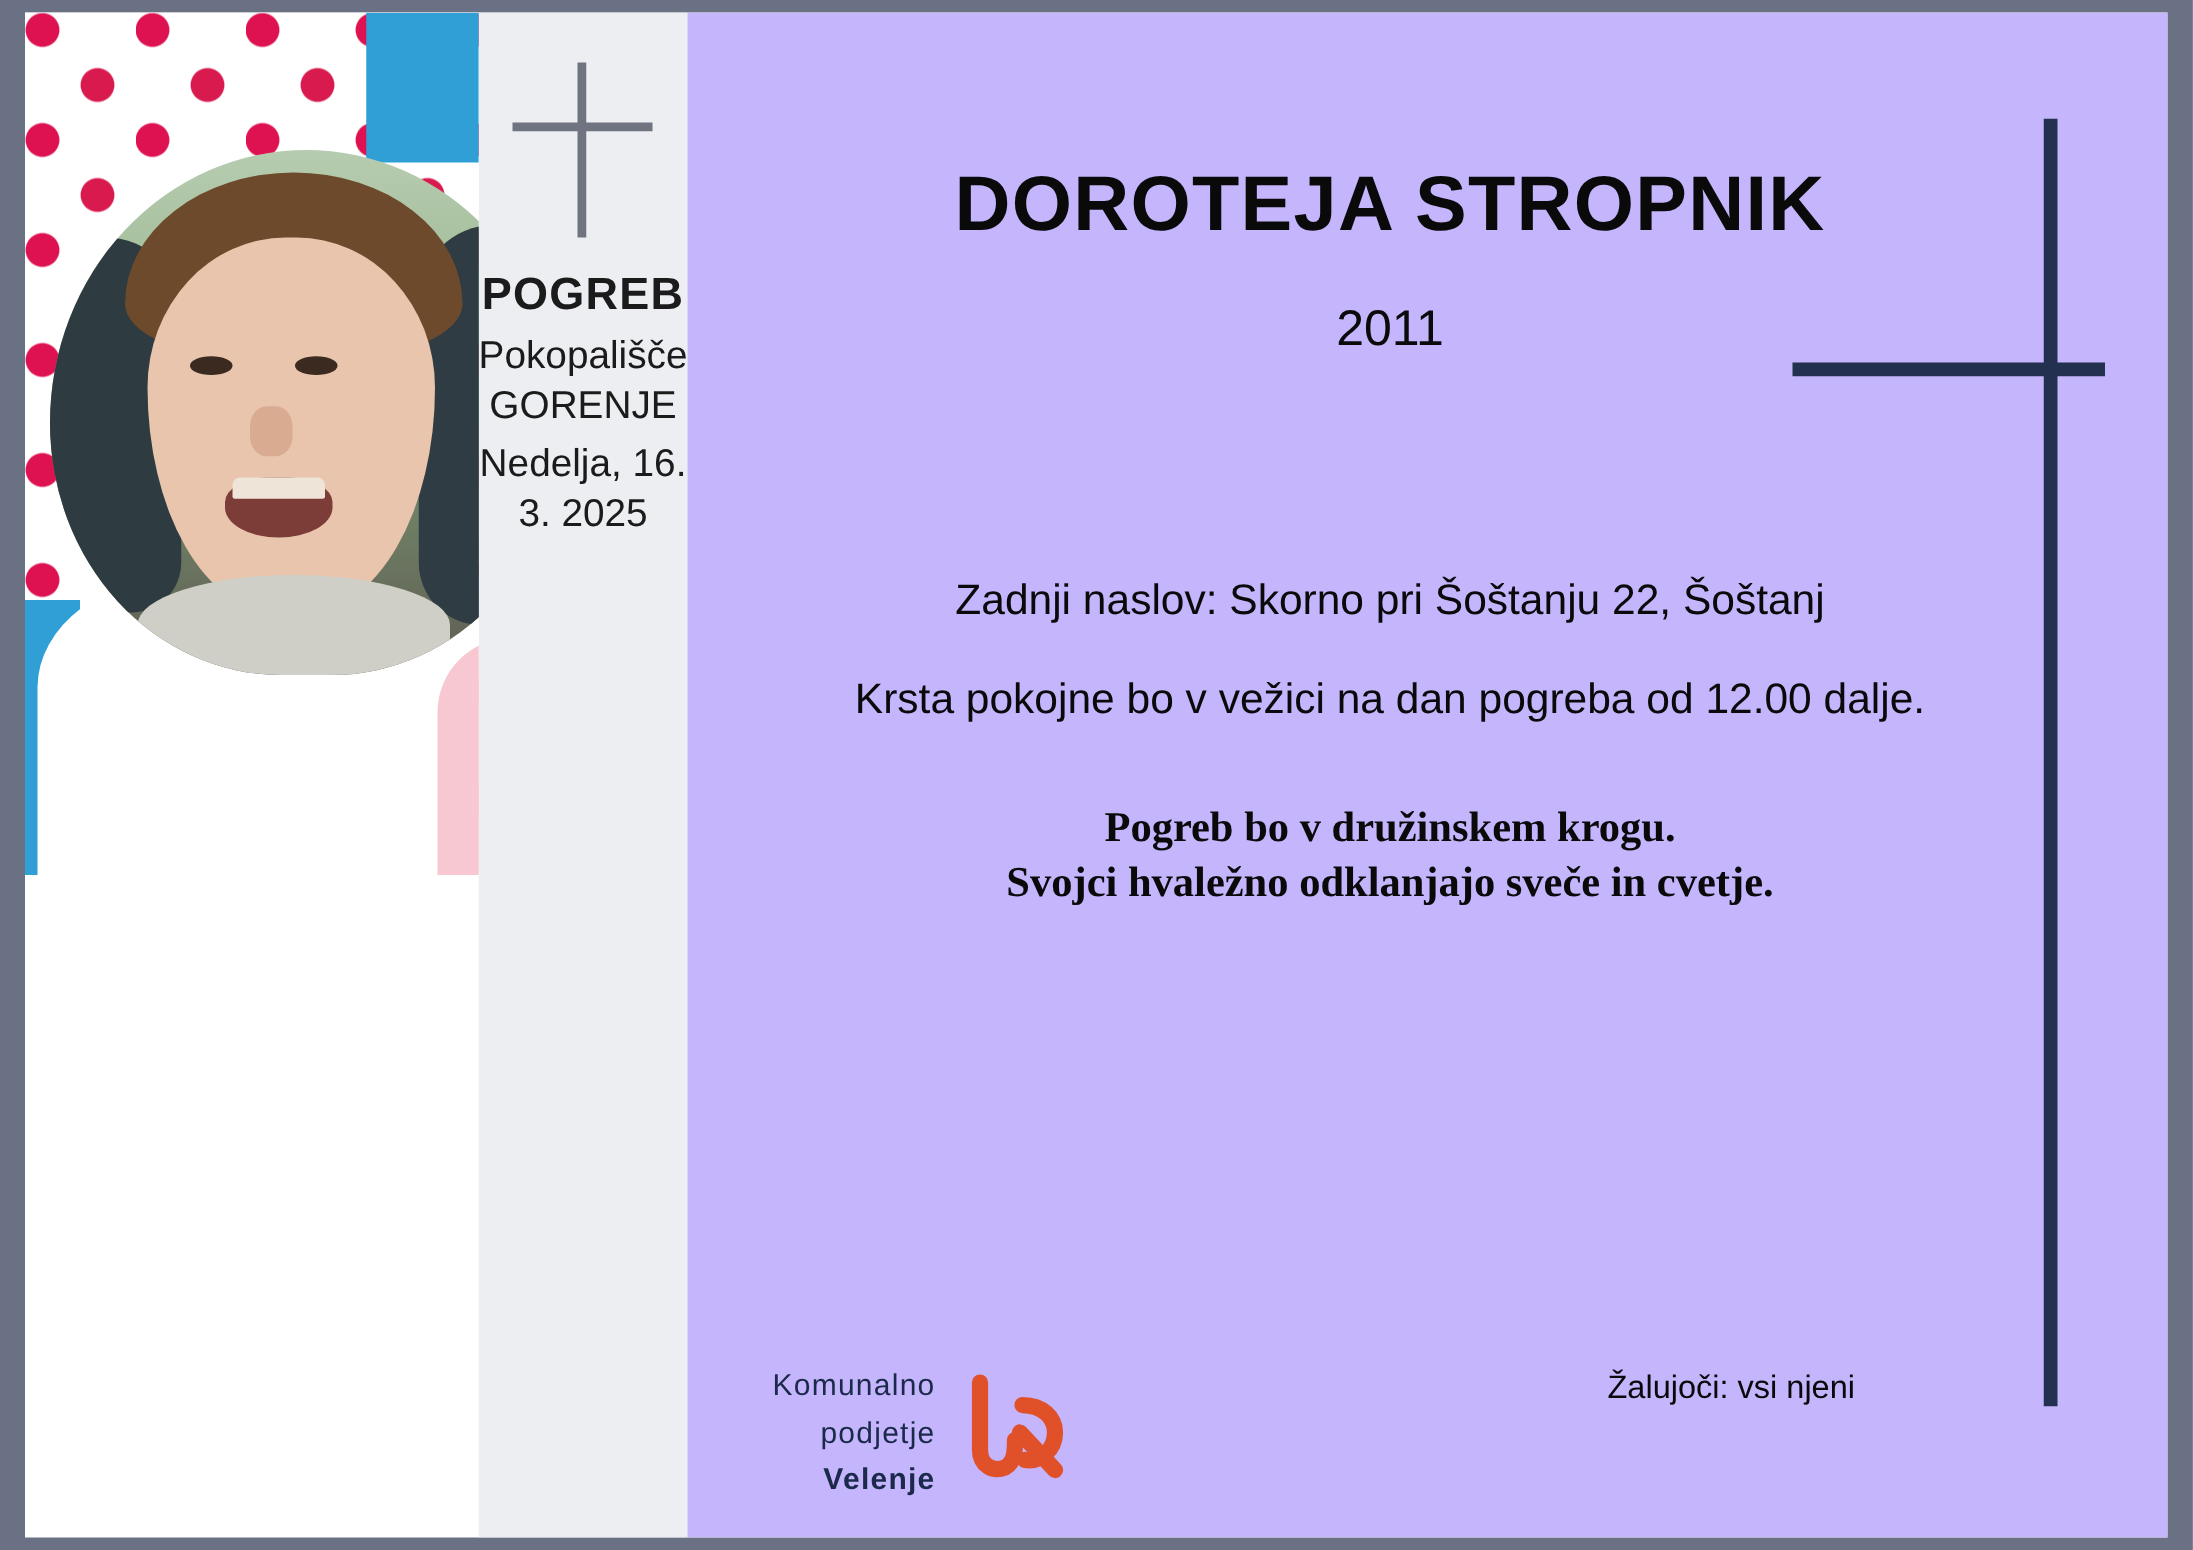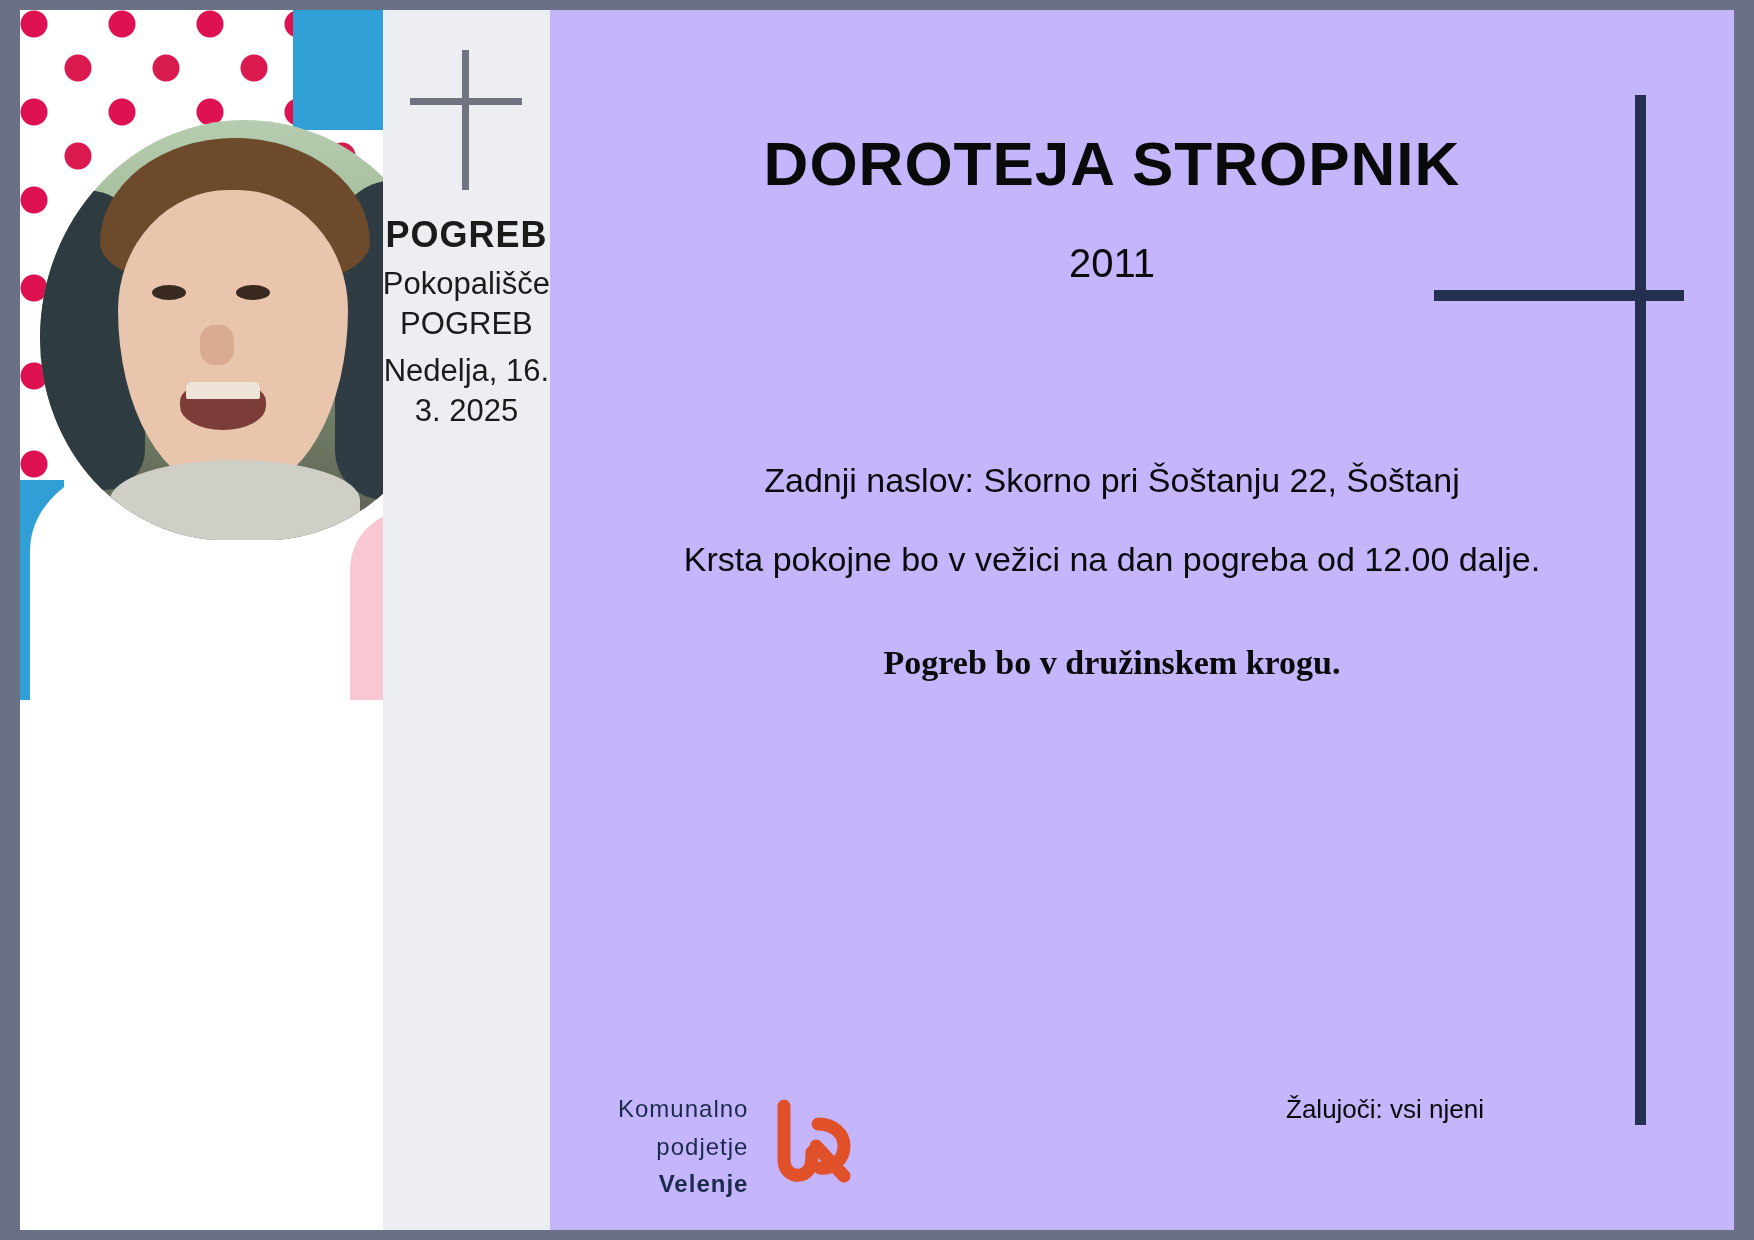--- a/index.html
+++ b/index.html
@@ -300,39 +300,40 @@
         <div class="p-collar"></div>
       </div>
     </div>
 
     <div class="funeral-block">
       <div class="cross-small">
         <div class="v"></div>
         <div class="h"></div>
       </div>
       <div class="funeral-title">POGREB</div>
-      <div class="funeral-line">Pokopališče POGREB</div>
+      <div class="funeral-line">Pokopališče GORENJE</div>
       <div class="funeral-line">Nedelja, 16. 3. 2025</div>
     </div>
   </div>
 
   <div class="right-col">
 
     <div class="cross-big">
       <div class="v"></div>
       <div class="h"></div>
     </div>
 
     <div class="deceased-name">DOROTEJA STROPNIK</div>
     <div class="deceased-year">2011</div>
 
     <div class="body-text">
       <p>Zadnji naslov: Skorno pri Šoštanju 22, Šoštanj</p>
       <p>Krsta pokojne bo v vežici na dan pogreba od 12.00 dalje.</p>
       <p class="bold">Pogreb bo v družinskem krogu.</p>
+      <p class="bold" style="margin-top:-34px;">Svojci hvaležno odklanjajo sveče in cvetje.</p>
     </div>
 
     <div class="mourners">Žalujoči: vsi njeni</div>
 
     <div class="logo">
       <div class="logo-text">
         <div>Komunalno</div>
         <div>podjetje</div>
         <div class="strong">Velenje</div>
       </div>

